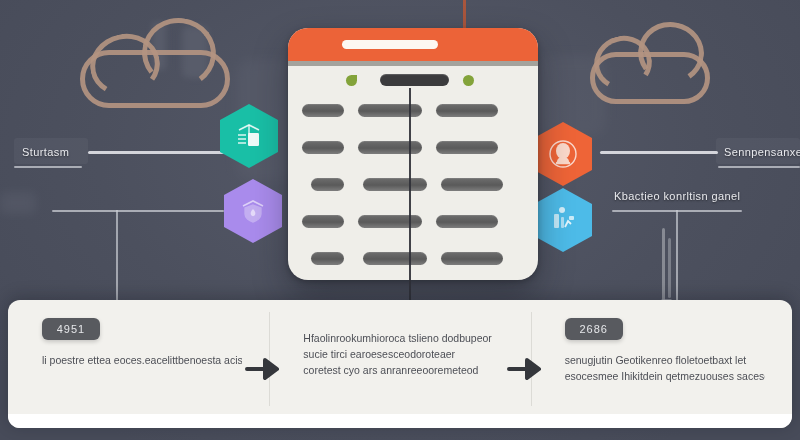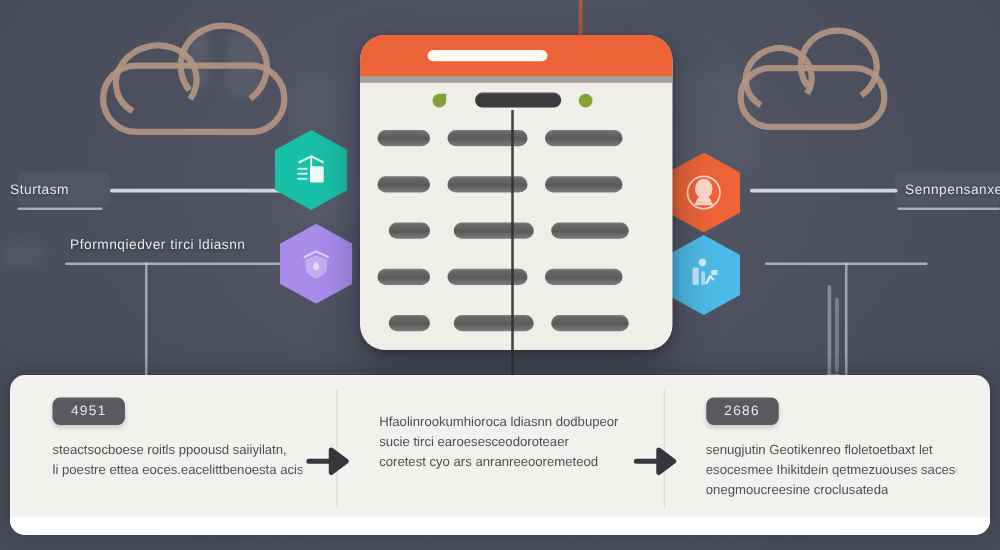--- a/index.html
+++ b/index.html
@@ -236,23 +236,23 @@
   <div class="rule thin" style="left:14px;top:166px;width:68px;"></div>
   <div class="rule thin" style="left:52px;top:210px;width:172px;"></div>
   <div class="tick" style="left:116px;top:210px;height:92px;"></div>
 
   <div class="chipbg" style="left:716px;top:138px;width:84px;height:26px;"></div>
   <div class="rule" style="left:600px;top:151px;width:118px;"></div>
   <div class="rule thin" style="left:718px;top:166px;width:82px;"></div>
   <div class="rule thin" style="left:612px;top:210px;width:130px;"></div>
   <div class="tick" style="left:676px;top:210px;height:92px;"></div>
 
-  <div class="label" style="left:8px;top:146px;">Sturtasm</div>
-  <div class="label" style="left:56px;top:190px;">Pformnqiedver tirci ldiasnn</div>
+  <div class="label" style="left:22px;top:146px;">Sturtasm</div>
   <div class="label" style="left:724px;top:146px;">Sennpensanxe</div>
+  <div class="label" style="left:614px;top:190px;">Kbactieo konrltisn ganel</div>
 
   <div class="hex" id="hex-docs">
     <span>
       <svg width="30" height="30" viewBox="0 0 30 30">
         <path d="M5 9 L15 4 L25 9" fill="none" stroke="#ffffff" stroke-width="1.6" opacity=".85"></path>
         <line x1="15" y1="4" x2="15" y2="13" stroke="#ffffff" stroke-width="1.4" opacity=".85"></line>
         <rect x="14" y="12" width="11" height="13" rx="1.2" fill="#ffffff" opacity=".92"></rect>
         <line x1="4" y1="14" x2="12" y2="14" stroke="#ffffff" stroke-width="1.5" opacity=".85"></line>
         <line x1="4" y1="18" x2="12" y2="18" stroke="#ffffff" stroke-width="1.5" opacity=".85"></line>
         <line x1="4" y1="22" x2="12" y2="22" stroke="#ffffff" stroke-width="1.5" opacity=".85"></line>
@@ -338,47 +338,45 @@
     <div class="stem"></div>
     <div class="stem2"></div>
     <div class="foot"></div>
   </div>
 
   <div id="steps">
 
     <div class="step">
       <div class="step-badge">4951</div>
       <div class="step-text">
-        <div>steactsocboese roitls ppoousd saiiyilatn,</div>
         <div>li poestre ettea eoces.eacelittbenoesta acis 5</div>
       </div>
       <span class="arrow">
         <svg width="38" height="26" viewBox="0 0 38 26">
           <path d="M2 13 H22 M20 4 L32 13 L20 22 Z" fill="#35373c" stroke="#35373c" stroke-width="4" stroke-linejoin="round" stroke-linecap="round"></path>
         </svg>
       </span>
     </div>
 
     <div class="step">
       <div class="step-text">
-        <div>Hfaolinrookumhioroca ldiasnn dodbupeor</div>
+        <div>Hfaolinrookumhioroca tslieno dodbupeor</div>
         <div>sucie tirci earoesesceodoroteaer</div>
         <div>coretest cyo ars anranreeooremeteod</div>
       </div>
       <span class="arrow">
         <svg width="38" height="26" viewBox="0 0 38 26">
           <path d="M2 13 H22 M20 4 L32 13 L20 22 Z" fill="#35373c" stroke="#35373c" stroke-width="4" stroke-linejoin="round" stroke-linecap="round"></path>
         </svg>
       </span>
     </div>
 
     <div class="step">
       <div class="step-badge">2686</div>
       <div class="step-text">
         <div>senugjutin Geotikenreo floletoetbaxt let</div>
         <div>esocesmee Ihikitdein qetmezuouses sacesed</div>
-        <div>onegmoucreesine croclusateda</div>
       </div>
     </div>
 
   </div>
 
 </div>
 
 </body></html>

